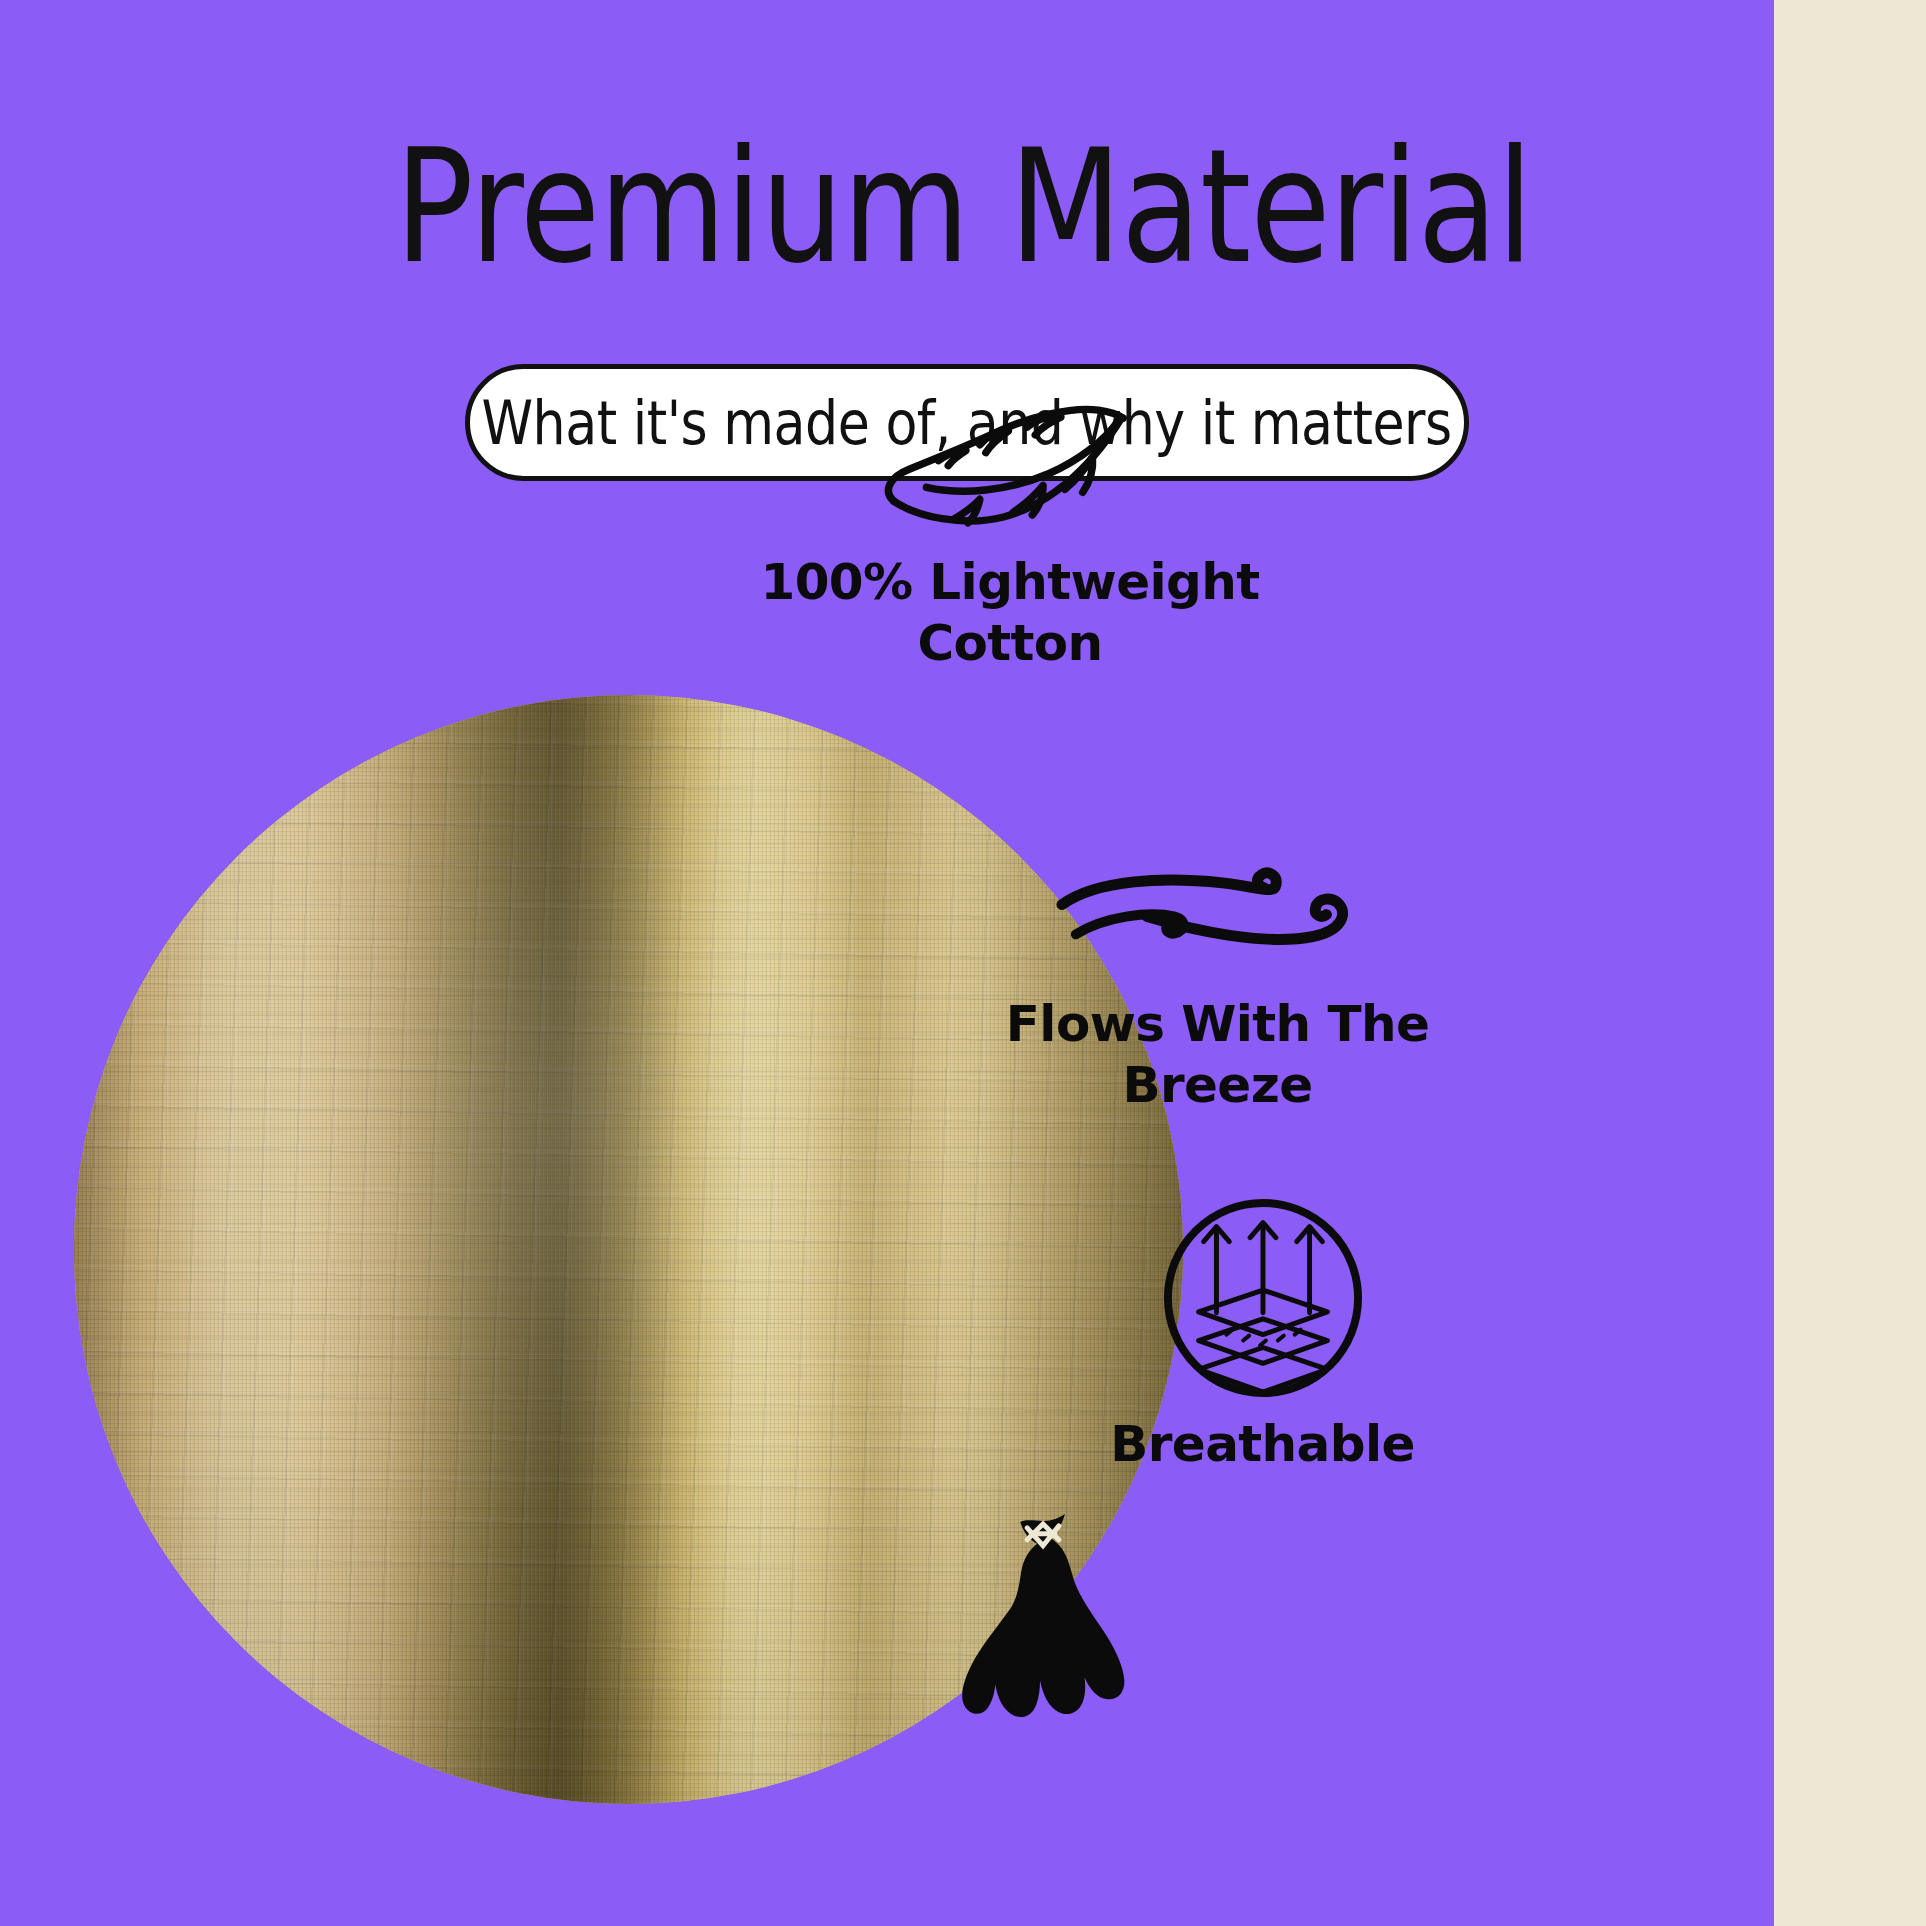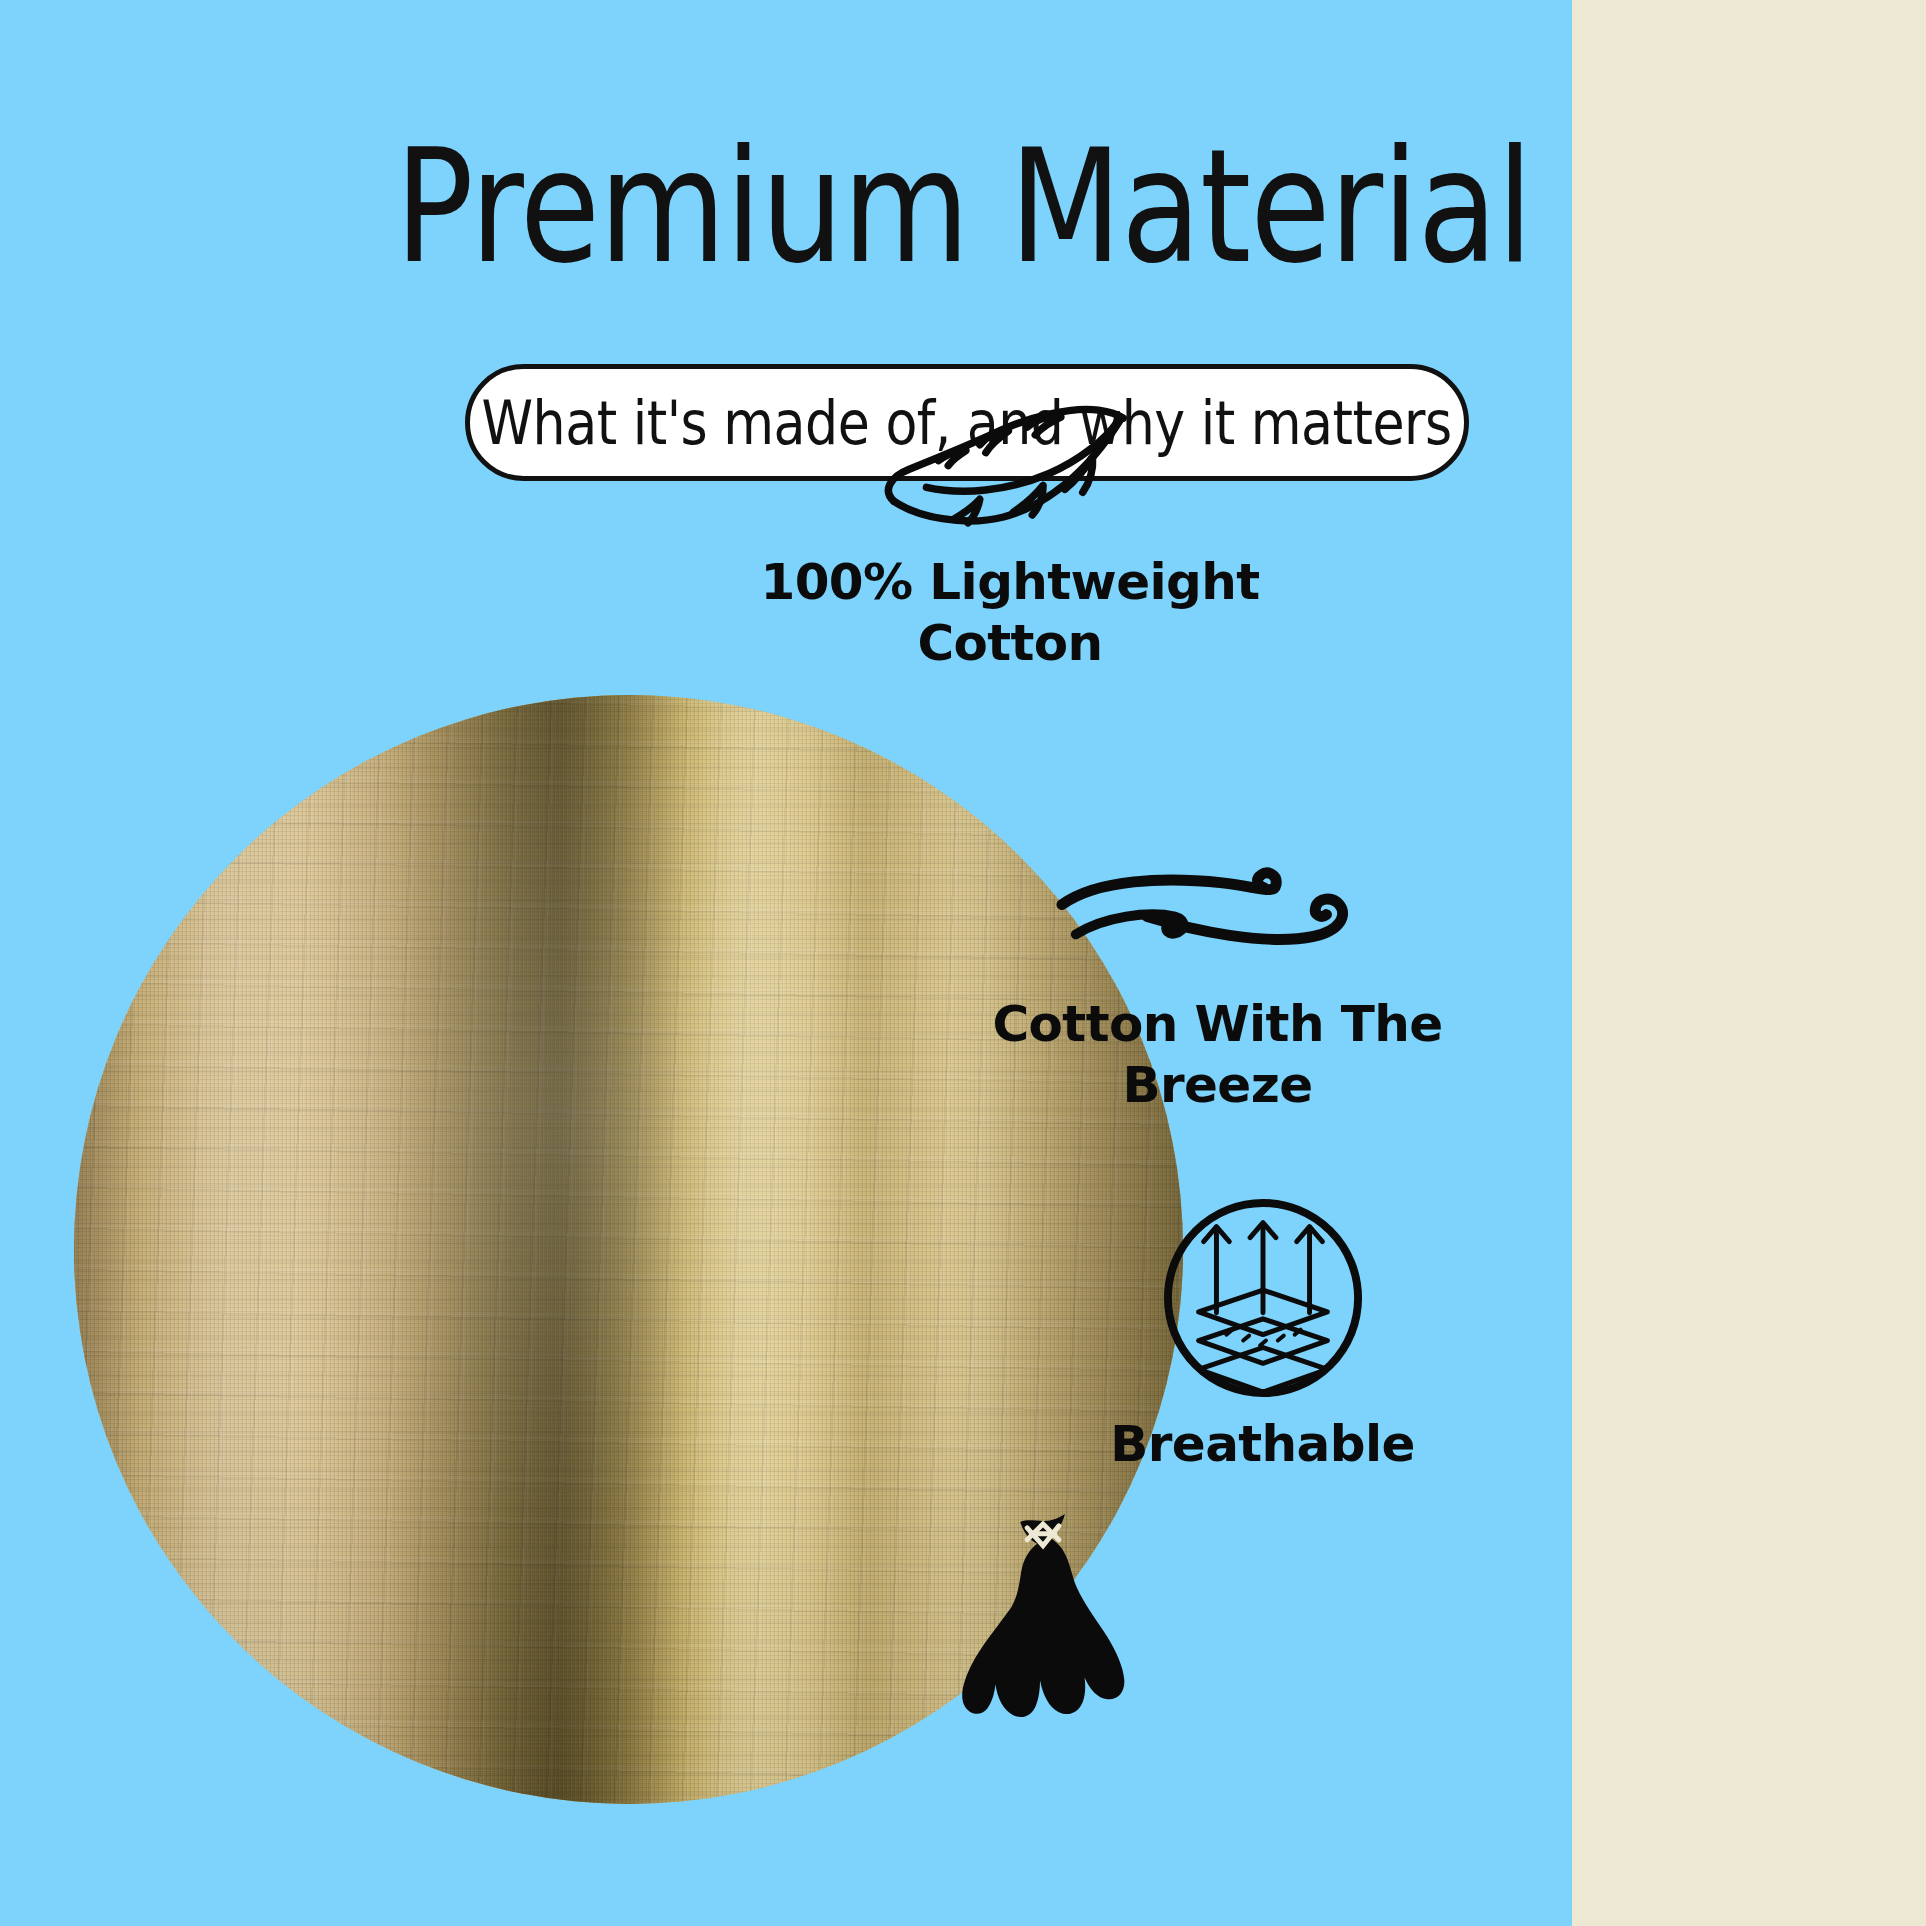--- a/index.html
+++ b/index.html
@@ -10,23 +10,23 @@
     width: 1927px;
     height: 1927px;
     background: #EDE8D3;
     font-family: "Liberation Sans", sans-serif;
     overflow: hidden;
     position: relative;
   }
 
   #canvas {
     position: relative;
-    width: 1572px;
+    width: 1774px;
     height: 1927px;
-    background: #7dd3fc;
+    background: #8b5cf6;
     overflow: hidden;
   }
 
   
   .page-title {
     position: absolute;
     left: 0;
     top: 129px;
     width: 1927px;
     text-align: center;
@@ -246,21 +246,21 @@
 
   <div class="feature" id="feature-breeze">
     <svg class="feature-icon" width="327" height="119" viewBox="0 0 330 120" fill="none" stroke="#0B0B0B" stroke-linecap="round" stroke-linejoin="round">
 
       <path d="M8 44 C 44 18, 112 16, 170 22 C 206 26, 222 34, 224 24 C 226 14, 216 9, 209 14 C 203 18, 205 25, 212 27" stroke-width="11"></path>
 
       <path d="M22 74 C 50 56, 96 50, 122 56 C 134 59, 133 71, 122 73 C 113 75, 110 66, 117 62" stroke-width="10"></path>
 
       <path d="M94 56 C 140 70, 214 86, 262 76 C 290 70, 296 54, 288 44 C 281 35, 266 37, 264 47 C 262 55, 270 58, 275 54" stroke-width="11"></path>
     </svg>
-    <div class="feature-label">Cotton With The Breeze</div>
+    <div class="feature-label">Flows With The Breeze</div>
   </div>
 
   <div class="feature" id="feature-breathable">
     <svg class="feature-icon" width="204" height="204" viewBox="0 0 206 206" fill="none" stroke="#0B0B0B" stroke-linecap="round" stroke-linejoin="round">
       <circle cx="103" cy="103" r="96" stroke-width="8"></circle>
 
       <g stroke-width="5">
         <path d="M56 118 L56 32"></path>
         <path d="M43 46 L56 31 L69 46"></path>
         <path d="M103 118 L103 28"></path>

